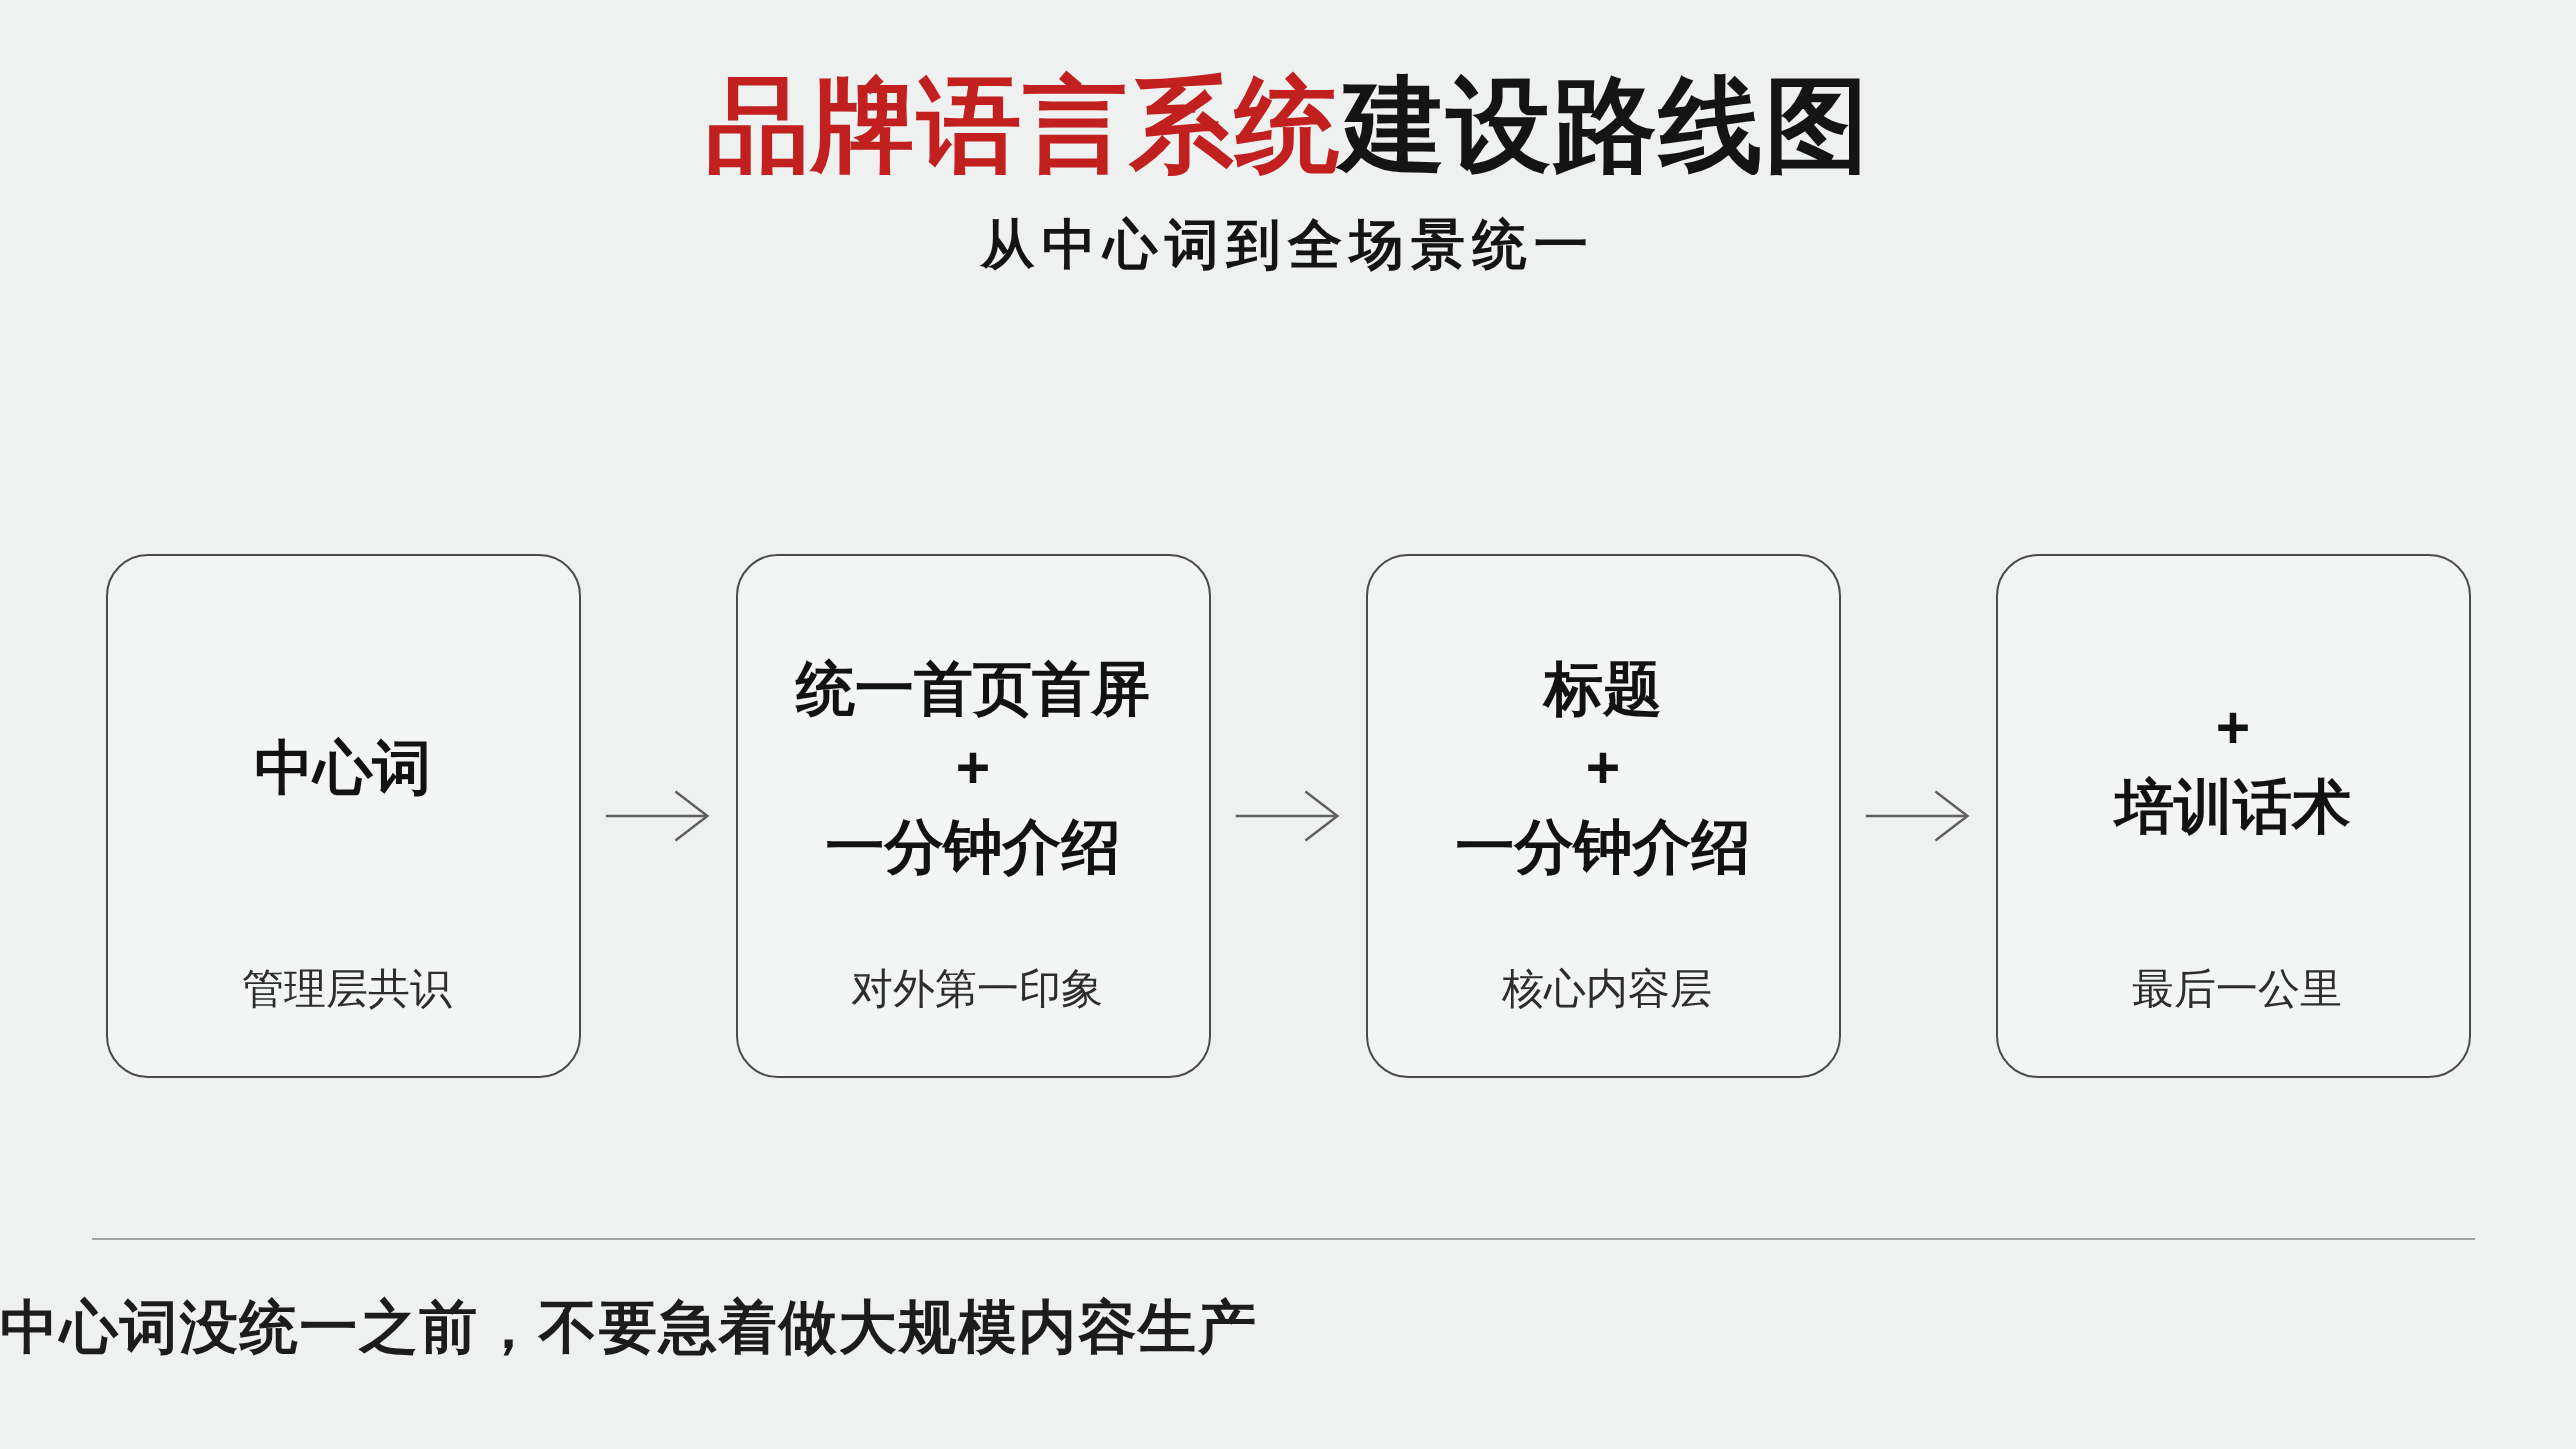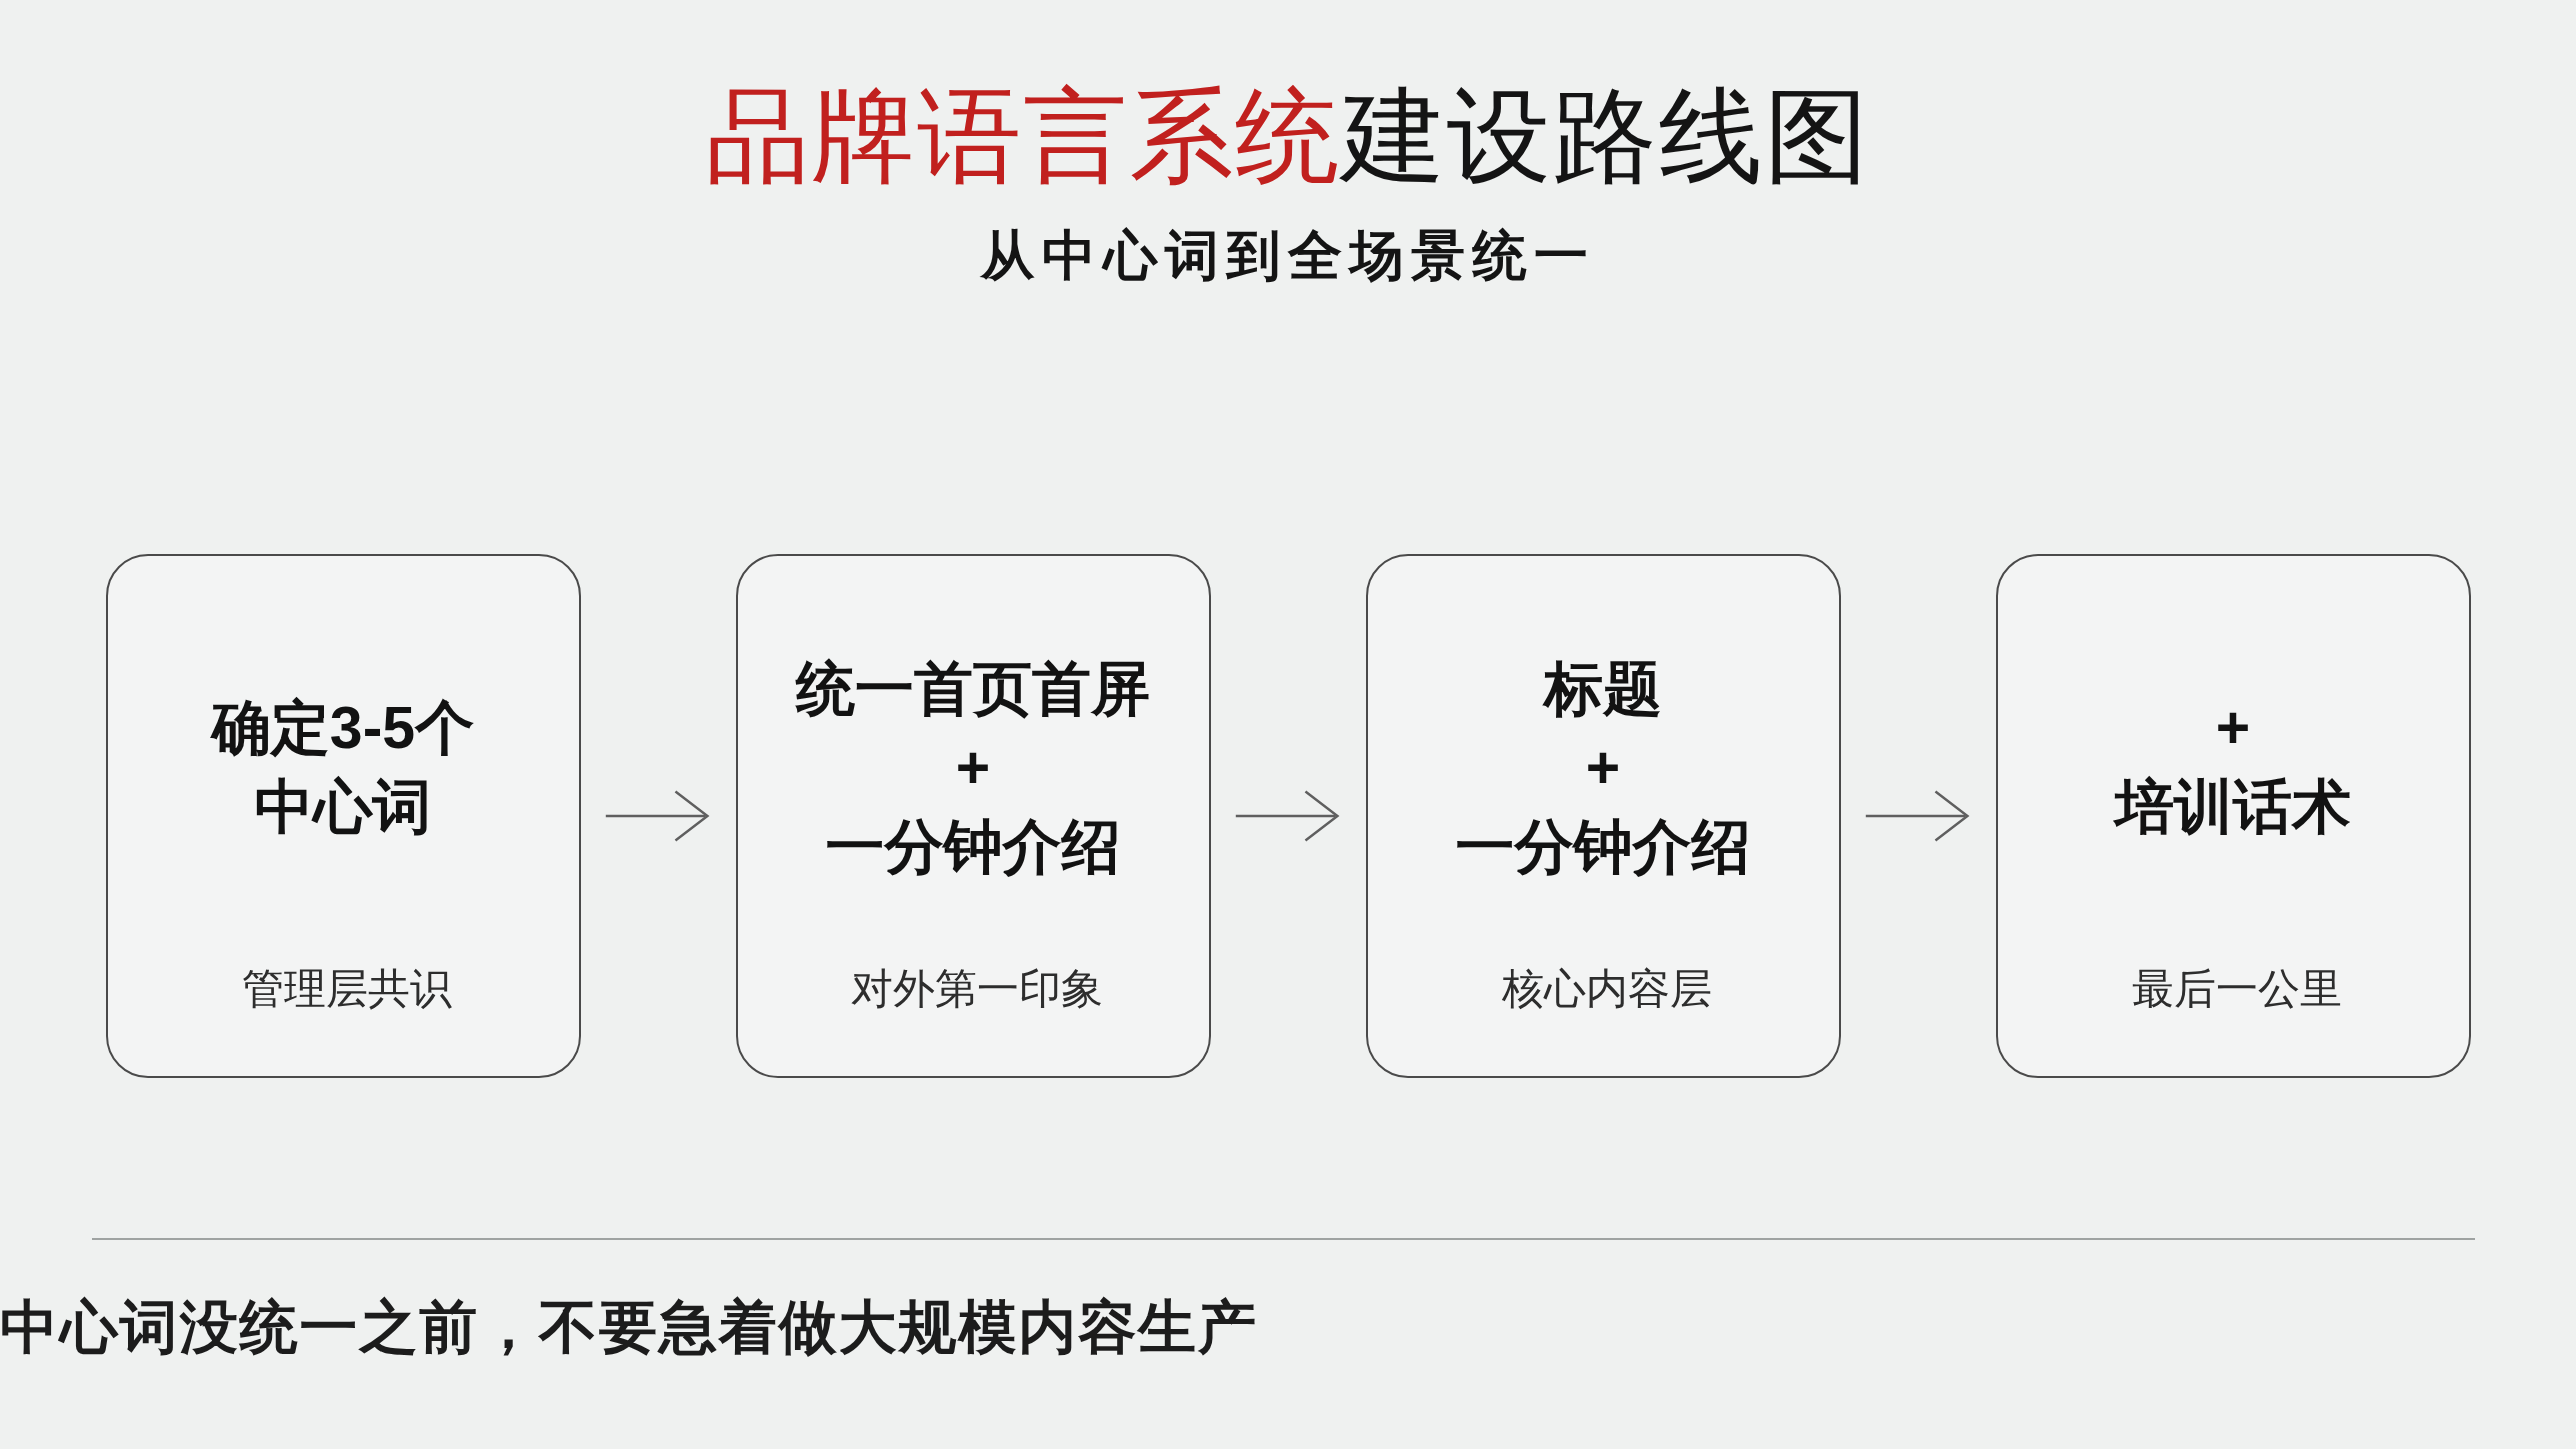--- a/index.html
+++ b/index.html
@@ -19,25 +19,24 @@
   
   .header {
     position: absolute;
     top: 68px;
     left: 0;
     width: 100%;
     text-align: center;
   }
   .title {
     font-size: 104px;
-    font-weight: 400;
+    font-weight: 700;
     line-height: 1.1;
     letter-spacing: 1.9px;
     white-space: nowrap;
-    margin-top: 11px;
   }
   .title .hl {
     color: var(--accent, #c1201e);
   }
   .title .rest {
     color: #141414;
   }
   .subtitle {
     margin-top: 26.4px;
     font-size: 54px;
@@ -134,21 +133,20 @@
   <div class="title">
     <span class="hl">品牌语言系统</span><span class="rest">建设路线图</span>
   </div>
   <div class="subtitle">从中心词到全场景统一</div>
 </div>
 
 <div class="flow-row">
 
   <div class="step-box">
     <div class="step-main">
-      <div class="step-line">确定3-5个</div>
       <div class="step-line">中心词</div>
     </div>
     <div class="step-caption">管理层共识</div>
   </div>
 
   <div class="arrow-gap">
     <svg width="113" height="64" viewBox="0 0 120 68" fill="none" stroke="#5f5f5f" stroke-width="2.6">
       <line x1="4" y1="34" x2="110" y2="34"></line>
       <polyline points="78,8 112,34 78,60"></polyline>
     </svg>

